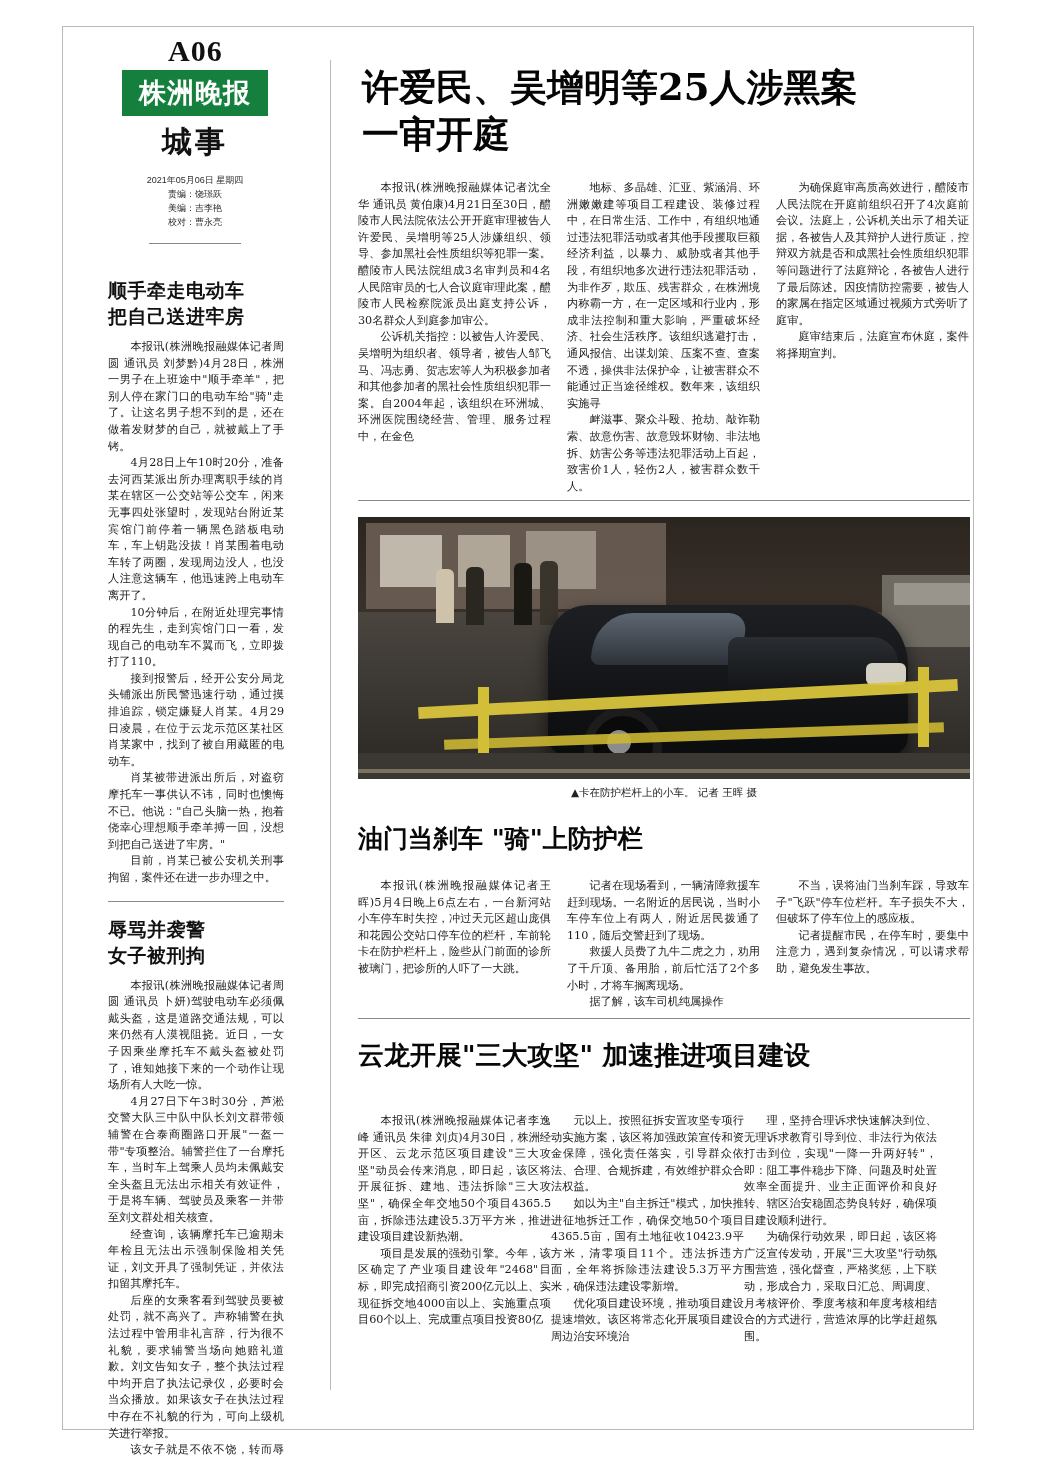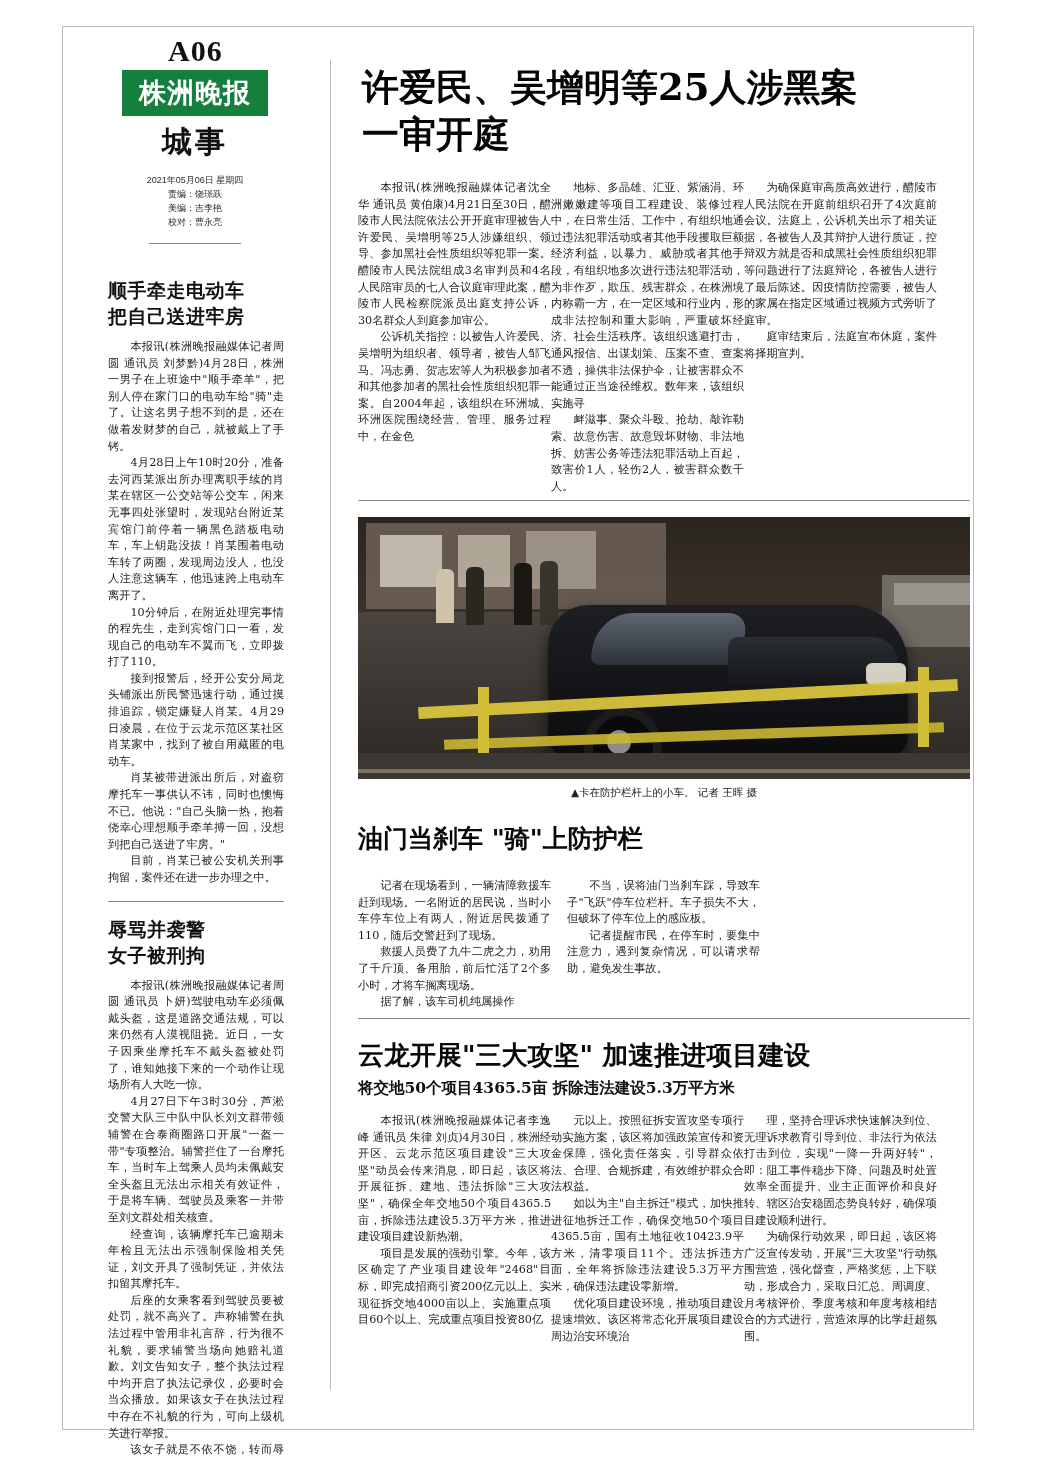--- a/index.html
+++ b/index.html
@@ -136,20 +136,21 @@
     font-family: "DejaVu Serif", serif;
     font-weight: bold;
     font-size: 37px;
     line-height: 47px;
     letter-spacing: 0px;
     color: #050505;
     margin: 4px;
   }
   .three-col {
     display: flex;
+    gap: 16px;
     margin-top: 22px;
   }
   .three-col .col {
     width: 193px;
   }
   .photo-wrap {
     position: absolute;
     left: 358px;
     top: 517px;
     width: 612px;
@@ -368,34 +369,36 @@
     <div class="ph-curb"></div>
     <div class="ph-lane"></div>
   </div>
 
   <div class="caption">▲卡在防护栏杆上的小车。 记者 王晖 摄</div>
 
   <div class="headline-2">油门当刹车 "骑"上防护栏</div>
 
   <div class="sec2-cols">
     <div class="col body-text">
+      <p>本报讯(株洲晚报融媒体记者王晖)5月4日晚上6点左右，一台新河站小车停车时失控，冲过天元区超山庞俱和花园公交站口停车位的栏杆，车前轮卡在防护栏杆上，险些从门前面的诊所被璃门，把诊所的人吓了一大跳。</p>
+    </div>
+    <div class="col body-text">
       <p>记者在现场看到，一辆清障救援车赶到现场。一名附近的居民说，当时小车停车位上有两人，附近居民拨通了110，随后交警赶到了现场。</p>
       <p>救援人员费了九牛二虎之力，劝用了千斤顶、备用胎，前后忙活了2个多小时，才将车搁离现场。</p>
       <p>据了解，该车司机纯属操作</p>
     </div>
     <div class="col body-text">
       <p>不当，误将油门当刹车踩，导致车子"飞跃"停车位栏杆。车子损失不大，但破坏了停车位上的感应板。</p>
       <p>记者提醒市民，在停车时，要集中注意力，遇到复杂情况，可以请求帮助，避免发生事故。</p>
     </div>
   </div>
 
   <div class="rule-full" style="top:1018px;"></div>
 
   <div class="headline-3">云龙开展"三大攻坚" 加速推进项目建设</div>
-  <div class="subhead-3">将交地50个项目4365.5亩 拆除违法建设5.3万平方米</div>
 
   <div class="sec3-cols">
     <div class="col body-text">
       <p>本报讯(株洲晚报融媒体记者李逸峰 通讯员 朱律 刘贞)4月30日，株洲经开区、云龙示范区项目建设"三大攻坚"动员会传来消息，即日起，该区将开展征拆、建地、违法拆除"三大攻坚"，确保全年交地50个项目4365.5亩，拆除违法建设5.3万平方米，推进建设项目建设新热潮。</p>
       <p>项目是发展的强劲引擎。今年，该区确定了产业项目建设年"2468"目标，即完成招商引资200亿元以上、实现征拆交地4000亩以上、实施重点项目60个以上、完成重点项目投资80亿</p>
     </div>
     <div class="col body-text">
       <p>元以上。按照征拆安置攻坚专项行动实施方案，该区将加强政策宣传和资金保障，强化责任落实，引导群众依法、合理、合规拆建，有效维护群众合法权益。</p>
       <p>如以为主"自主拆迁"模式，加快推进征地拆迁工作，确保交地50个项目4365.5亩，国有土地征收10423.9平方米，清零项目11个。违法拆违方面，全年将拆除违法建设5.3万平方米，确保违法建设零新增。</p>
       <p>优化项目建设环境，推动项目建设提速增效。该区将常态化开展项目建设周边治安环境治</p>

